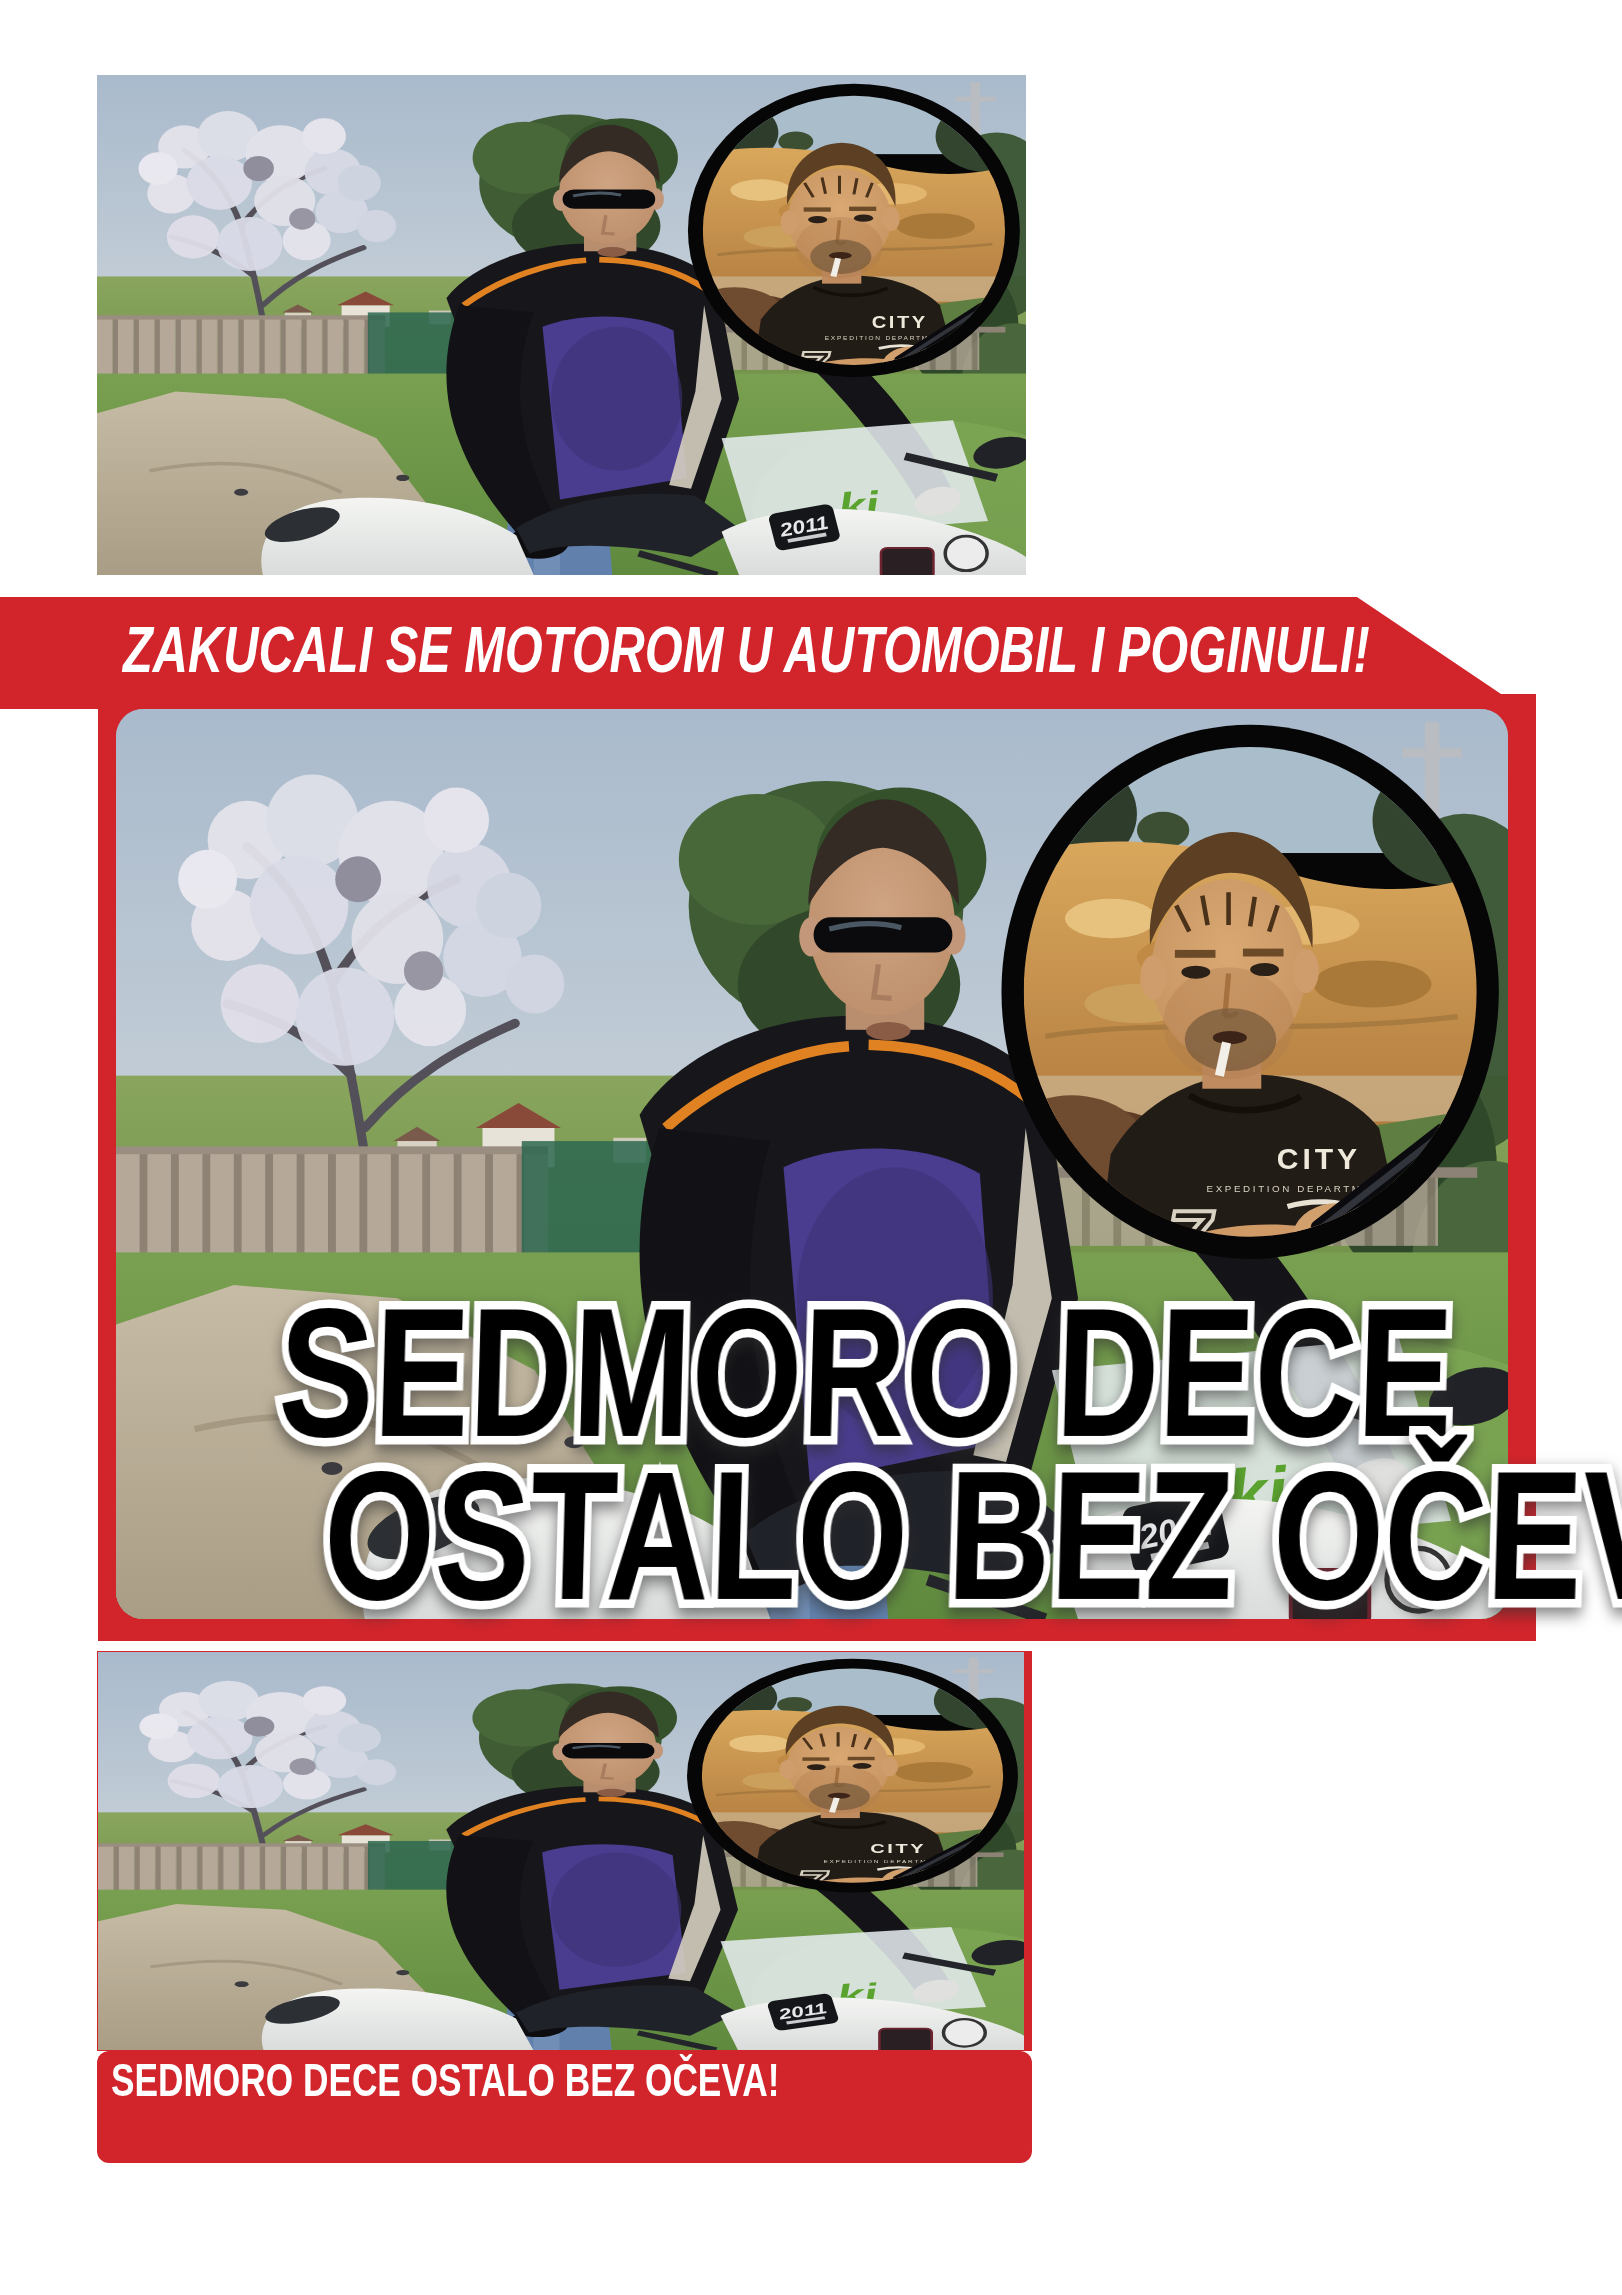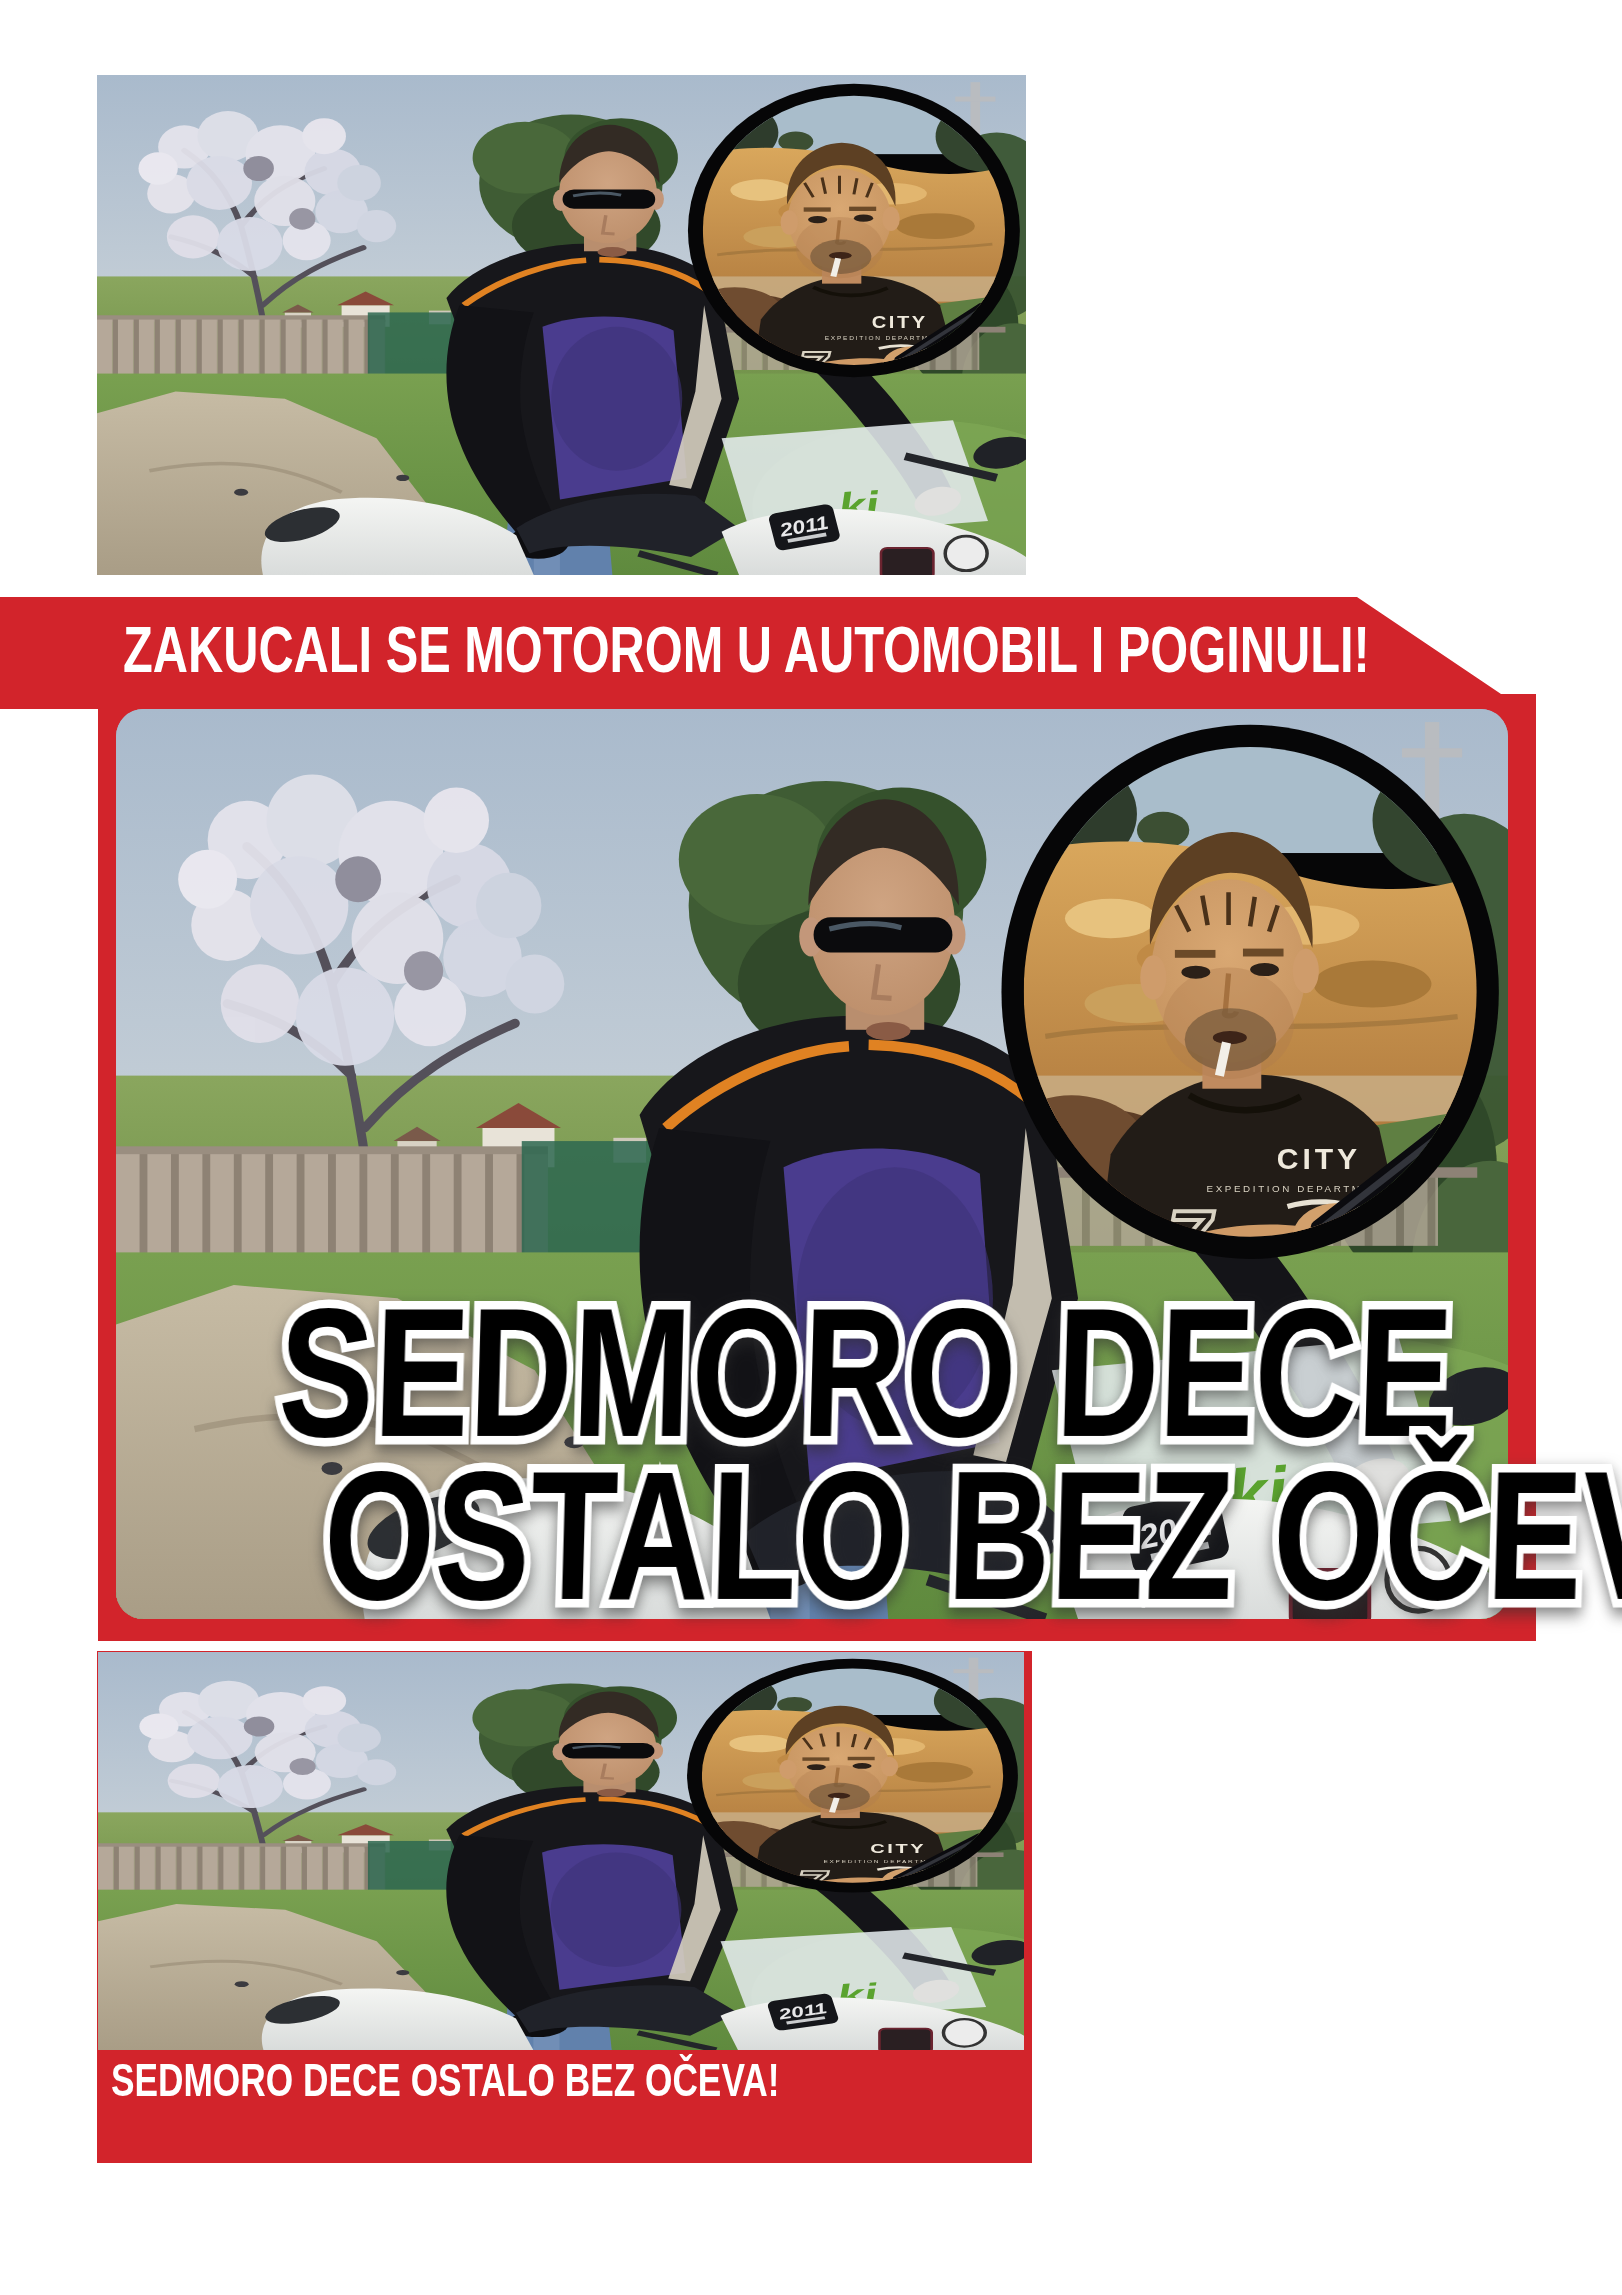--- a/index.html
+++ b/index.html
@@ -10,22 +10,22 @@
   .photo-canvas{position:absolute;overflow:hidden;background:#9db1c6;}
   .photo-canvas svg{display:block;width:100%;height:100%;}
   #top-photo{left:97px;top:75px;width:929px;height:500px;}
   #big-frame{left:98px;top:709px;width:1438px;height:932px;background:var(--red);}
   #big-photo{left:17.7px;top:0;width:1392px;height:910px;border-radius:27.5px;}
   #bottom-unit{left:97px;top:1651px;width:935px;height:512px;}
   #bottom-photo{left:0;top:0;width:928px;height:400px;border:1.3px solid var(--red);box-sizing:border-box;}
   #bottom-strip{left:928px;top:0;width:7.2px;height:400px;background:var(--red);}
   
   #top-banner{left:0;top:597px;width:1536px;height:112px;background:var(--red);
-    clip-path:polygon(0 0,1357px 0,1501px 97px,1536px 97px,1536px 112px,0 112px);}
-  #bottom-banner{left:0;top:400px;width:935px;height:112px;background:var(--red);}
+    clip-path:polygon(0 0,1357px 0,1501px 97px,1536px 97px,1536px 112px,0 112px);font-style:italic;}
+  #bottom-banner{left:0;top:400px;width:935px;height:112px;background:var(--red);border-radius:12px;}
   .banner-text{position:absolute;color:#fff;font-weight:bold;white-space:nowrap;line-height:1;}
   #top-banner .banner-text{left:123px;top:19.6px;font-size:65px;}
   #bottom-banner .banner-text{left:14.4px;top:5.2px;font-size:47px;}
   .cond{display:inline-block;transform:scaleX(.75);transform-origin:left top;letter-spacing:0px;}
   
   .hl{position:absolute;left:116px;width:1392px;text-align:center;line-height:1;
       font-size:183px;font-weight:bold;pointer-events:none;}
   #headline-1{top:1281px;}
   #headline-2{top:1444px;}
   .hl .wrap{position:relative;display:inline-block;transform:scaleX(.78) skewX(-2deg);

